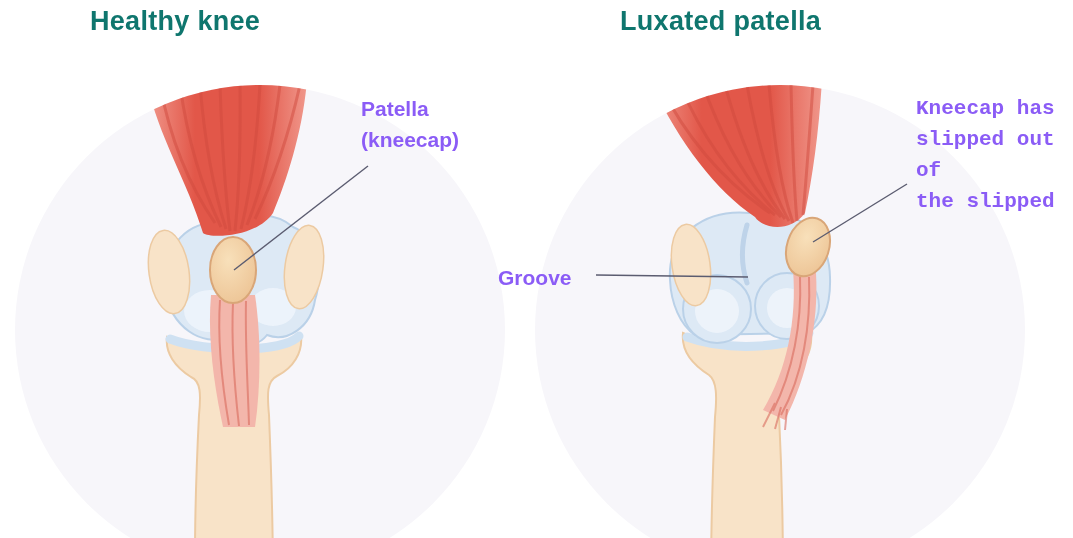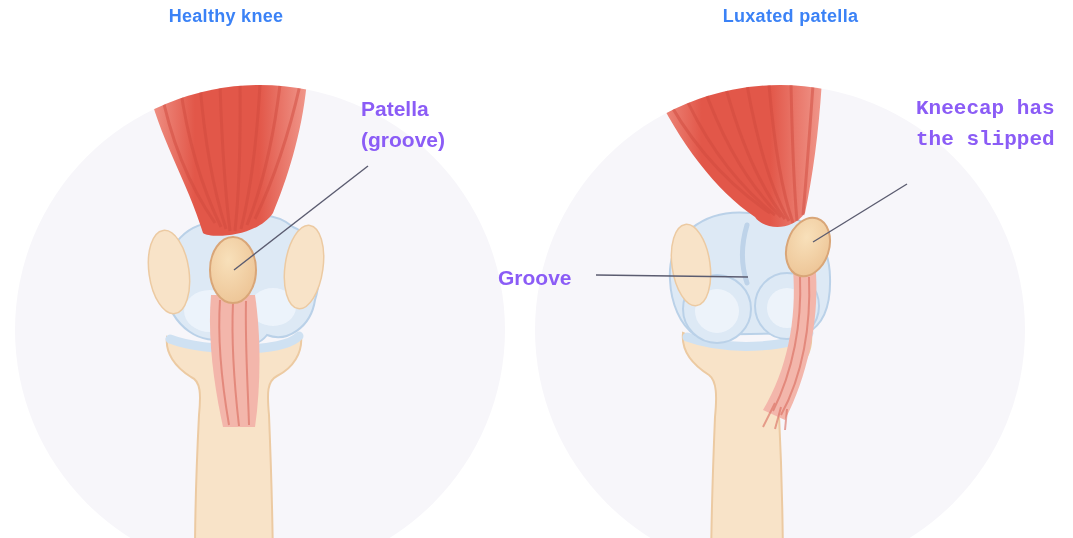--- a/index.html
+++ b/index.html
@@ -3,25 +3,25 @@
 <meta charset="utf-8">
 <style>
   * { margin:0; padding:0; box-sizing:border-box; }
   html,body { background:#ffffff; }
   .stage {
     position:relative; width:1073px; height:538px;
     background:#ffffff; overflow:hidden;
     font-family:"Liberation Sans", sans-serif;
   }
   .panel-title {
-    position:absolute; top:6px; text-align:center;
-    font-size:18px; font-weight:700; color:#3b82f6; letter-spacing:.3px;
+    position:absolute; top:6px; text-align:left;
+    font-size:27px; font-weight:700; color:#0f766e; letter-spacing:.3px;
   }
   .panel-title.left  { left:90px;  width:272px; }
-  .panel-title.right { left:653px; width:275px; }
+  .panel-title.right { left:620px; width:275px; }
   .circle {
     position:absolute; width:490px; height:490px; top:85px;
     border-radius:50%; background:#f7f6fa; overflow:hidden;
   }
   .circle.left  { left:15px; }
   .circle.right { left:535px; }
   .circle svg { display:block; width:490px; height:490px; }
   .callout {
     position:absolute; font-size:21px; font-weight:600;
     color:#8b5cf6; line-height:31px;
@@ -169,29 +169,30 @@
           <path d="M252,324 L250,345"></path>
         </g>
       </g>
 
       <ellipse cx="273" cy="162" rx="21" ry="30" fill="url(#lPatella)" stroke="#d9a678" stroke-width="2" transform="rotate(18 273 162)"></ellipse>
     </svg>
   </div>
 
   <div class="callout patella">
     <div>Patella</div>
-    <div>(groove)</div>
+    <div>(kneecap)</div>
   </div>
 
   <div class="callout groove">
     <div>Groove</div>
   </div>
 
   <div class="callout slipped">
     <div>Kneecap has</div>
+    <div>slipped out of</div>
     <div>the slipped</div>
   </div>
 
   <svg class="overlay" width="1073" height="538">
     <line x1="368" y1="166" x2="234" y2="270" stroke="#5b5c70" stroke-width="1.4"></line>
     <line x1="596" y1="275" x2="748" y2="277" stroke="#5b5c70" stroke-width="1.4"></line>
     <line x1="907" y1="184" x2="813" y2="242" stroke="#5b5c70" stroke-width="1.4"></line>
   </svg>
 
 </div>

